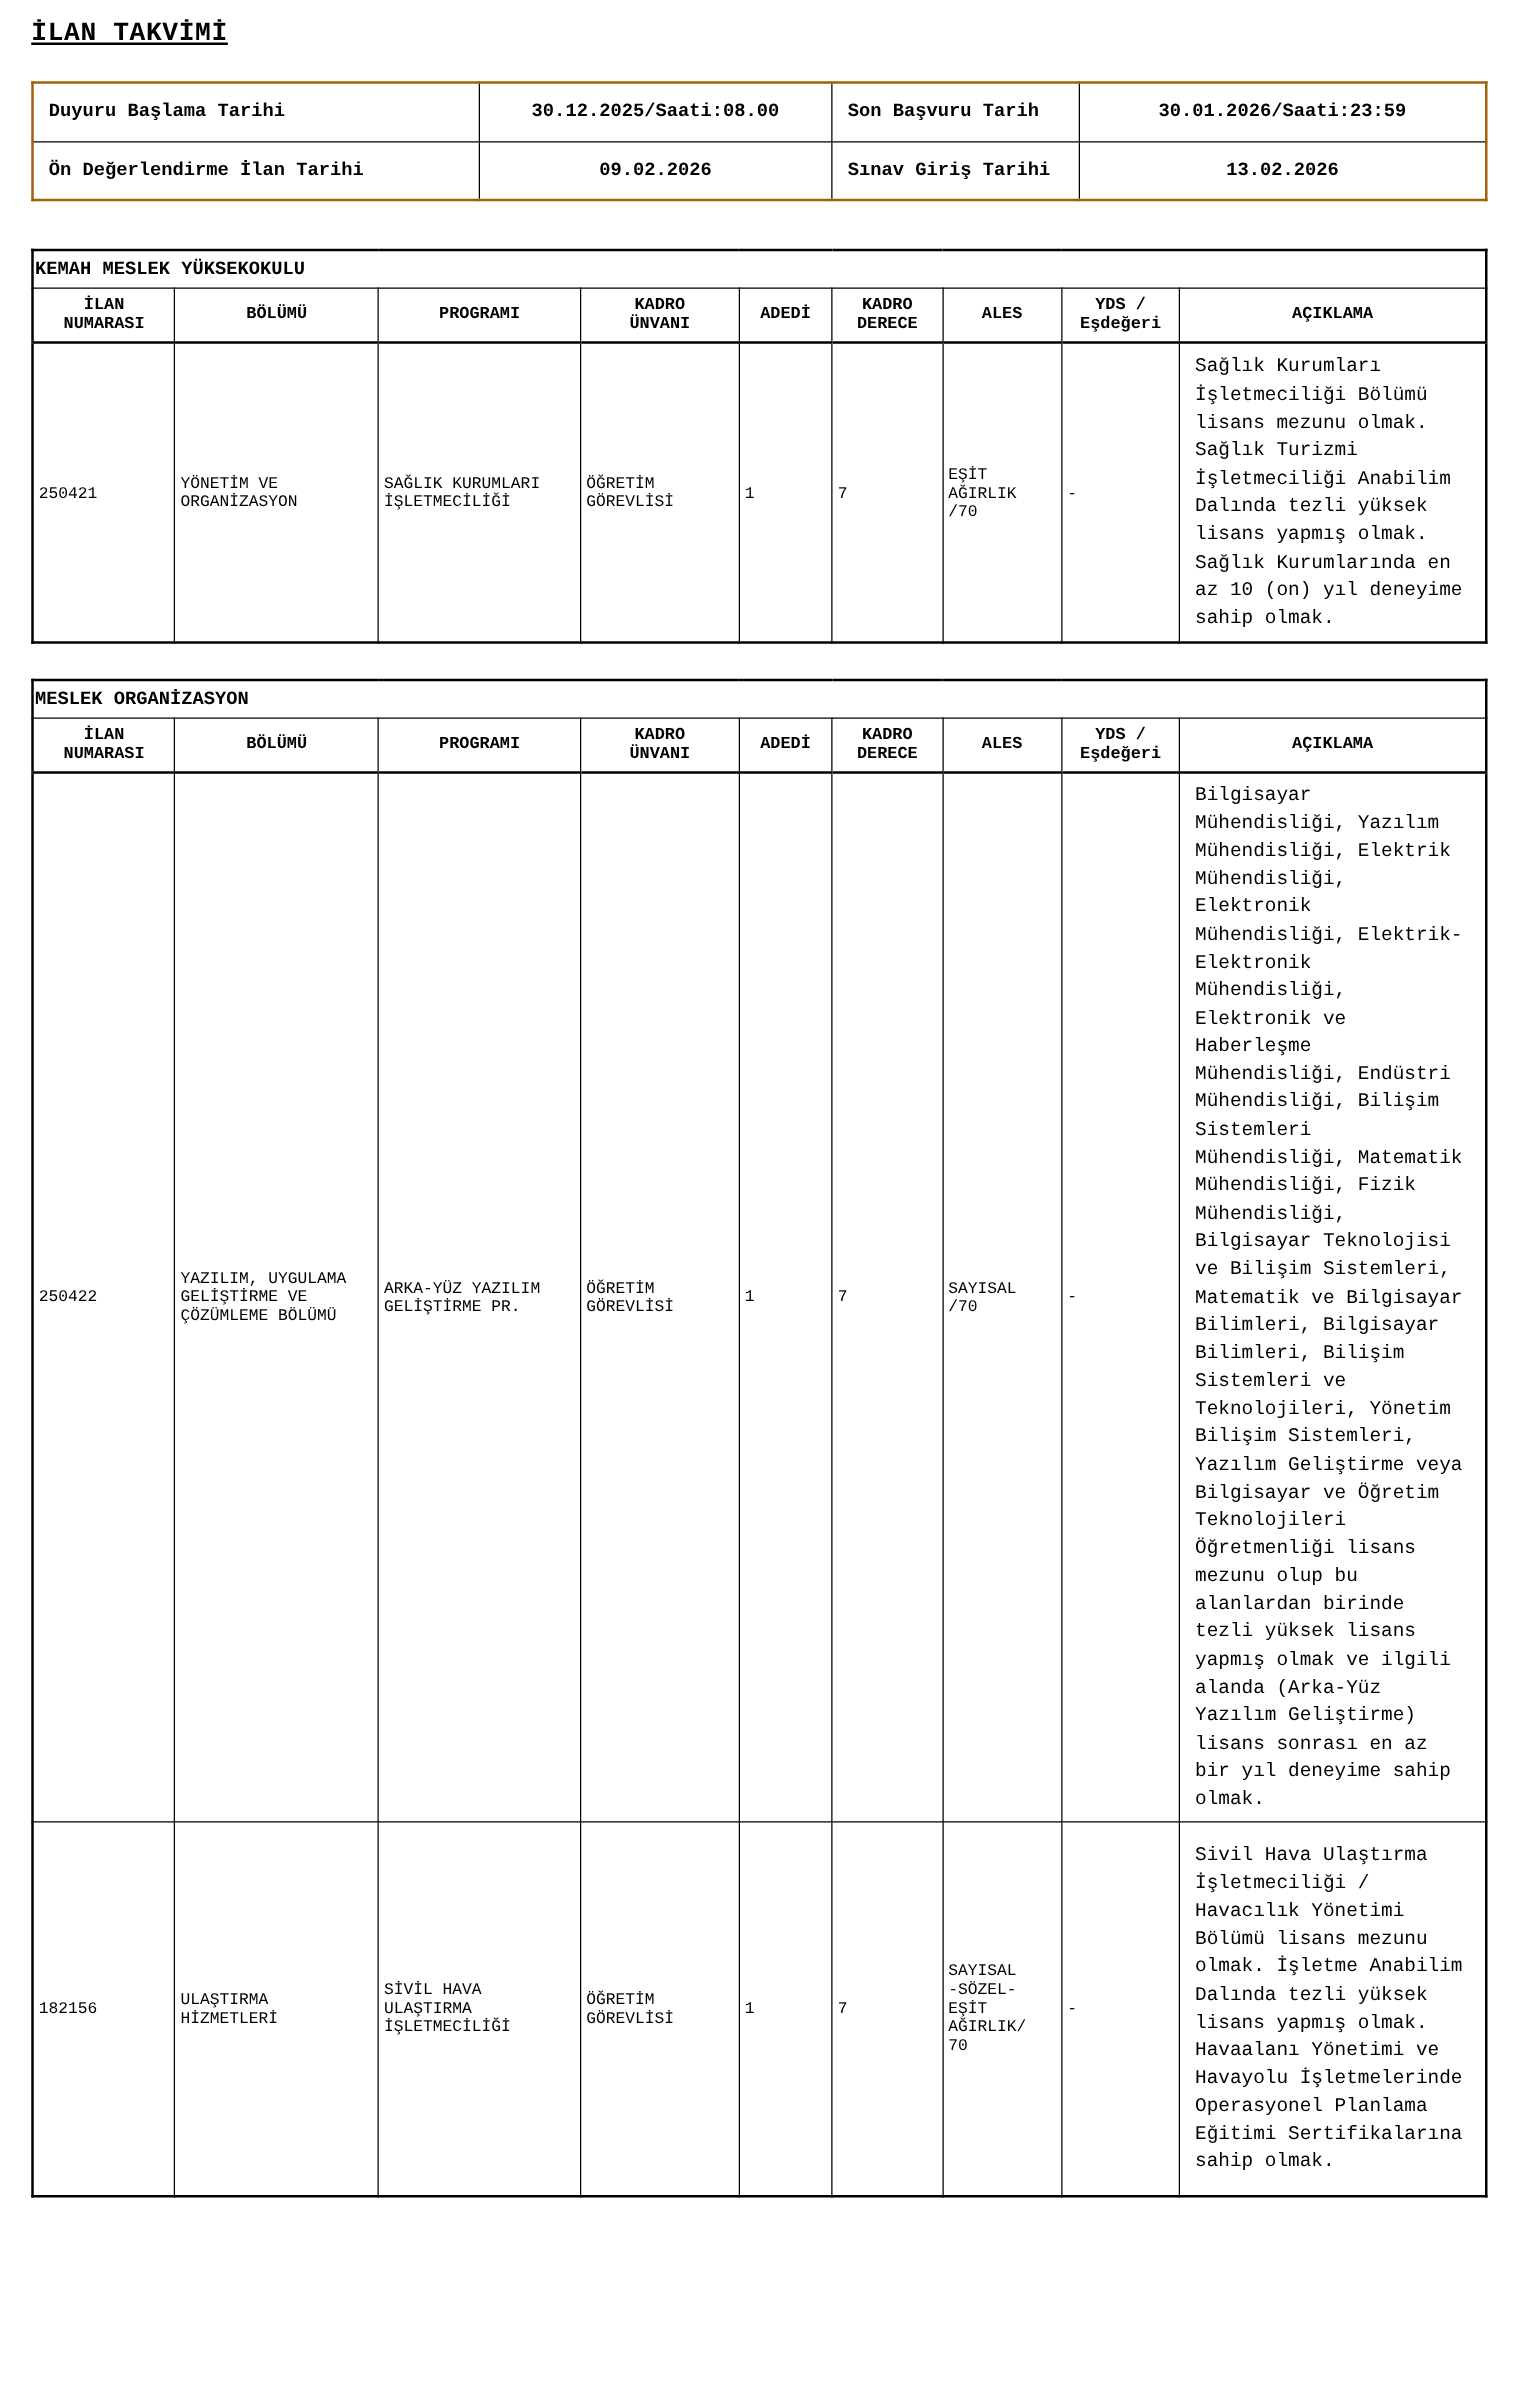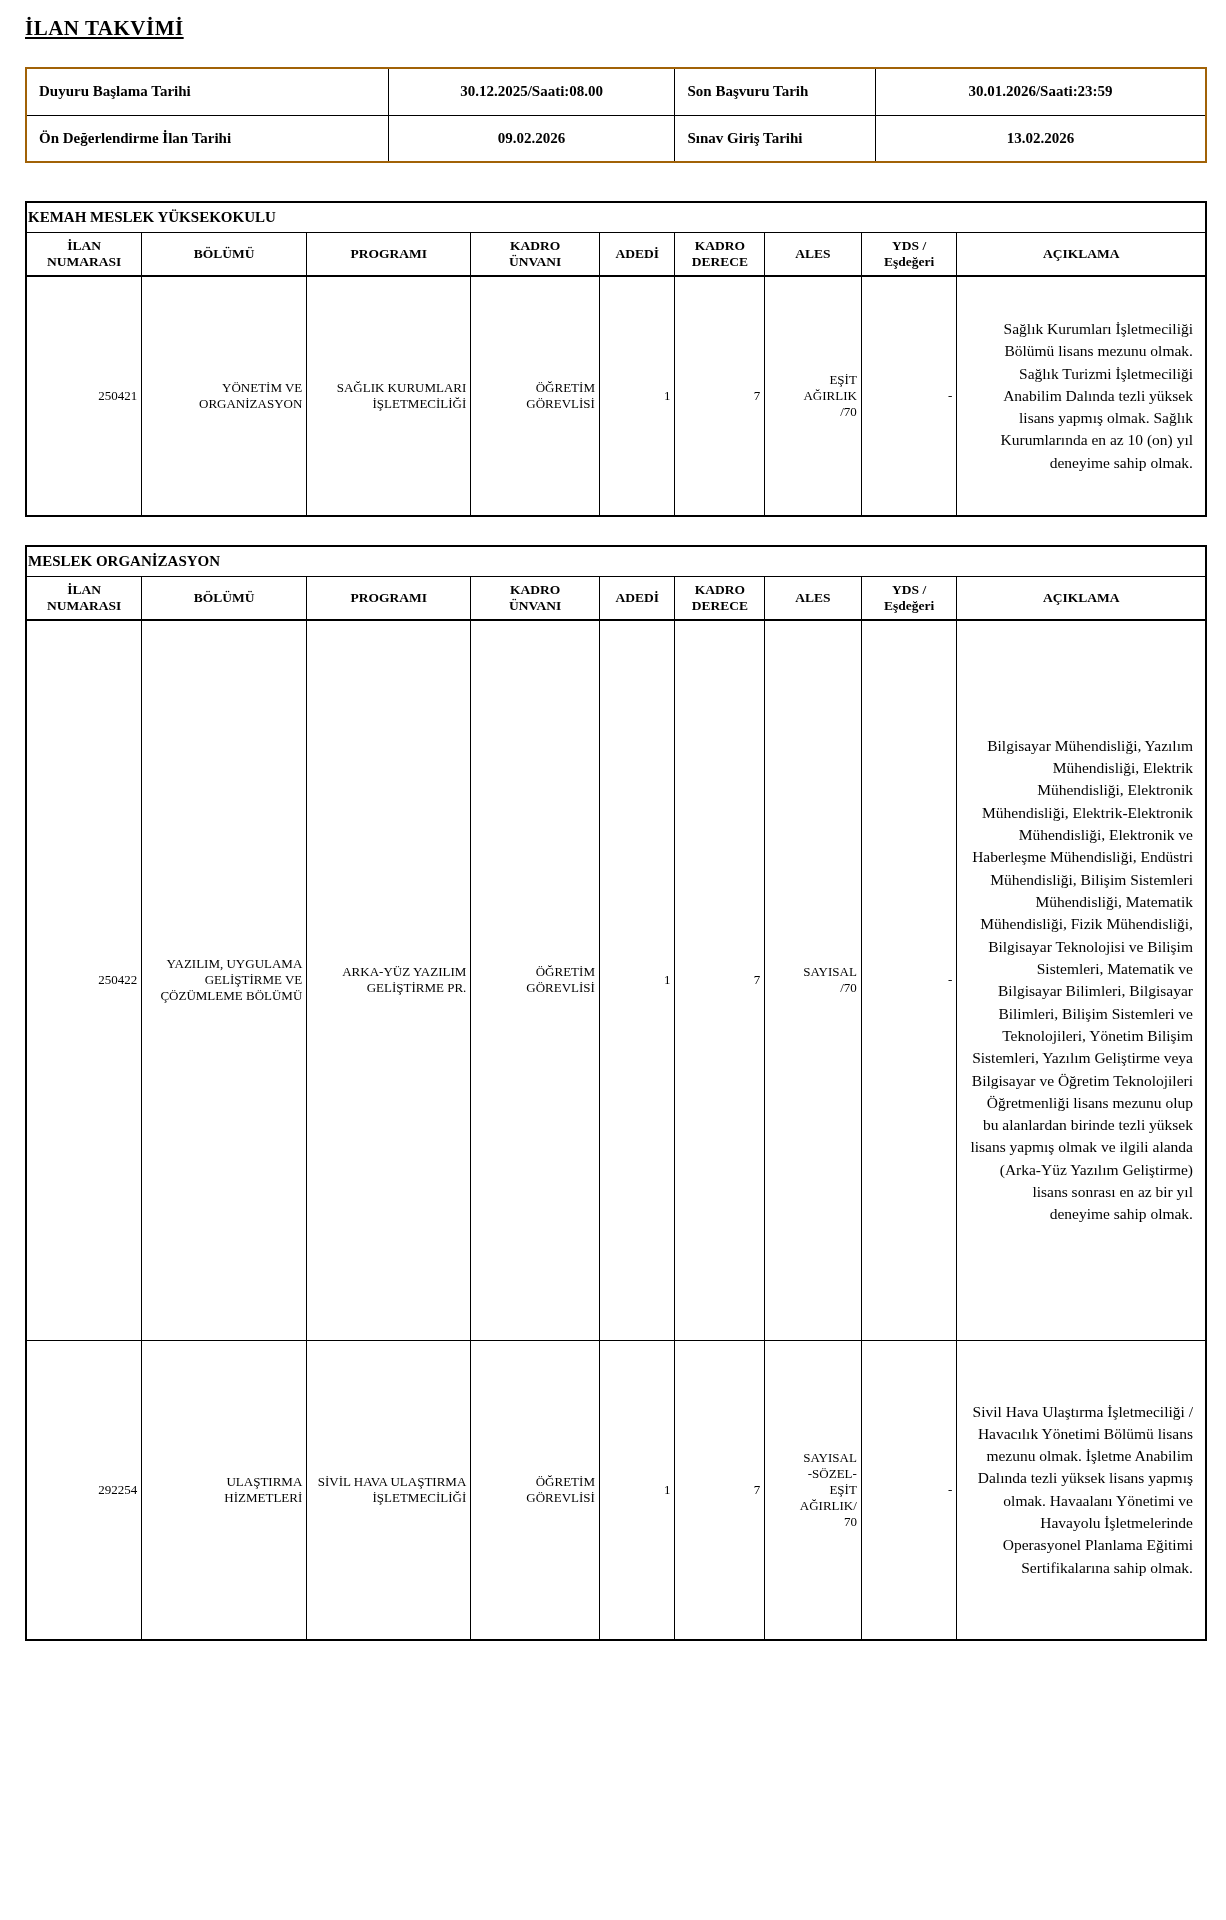--- a/index.html
+++ b/index.html
@@ -8,22 +8,23 @@
     background: #ffffff;
     color: #000000;
     font-family: "Liberation Serif", "DejaVu Serif", serif;
   }
   body {
     width: 1226px;
     height: 1920px;
     overflow: hidden;
   }
   .page {
-    padding: 16px 19px 0 25px;
+    padding: 16px 36px 0 25px;
     box-sizing: border-box;
+    font-family: Liberation Mono, monospace;
   }
   h1.doc-title {
     font-size: 21px;
     font-weight: bold;
     text-decoration: underline;
     letter-spacing: 0.5px;
     margin: 0 0 26px 0;
   }
   table {
     width: 100%;
@@ -73,21 +74,21 @@
   .pos-table th {
     height: 44px;
     font-size: 13.5px;
     font-weight: bold;
     text-align: center;
     white-space: pre-line;
     border-bottom: 2px solid #000;
     padding: 2px;
   }
   .pos-table td.cell {
-    text-align: right;
+    text-align: left;
     font-size: 13px;
     white-space: pre-line;
     padding: 4px;
   }
   .pos-table td.aciklama {
     font-size: 15.5px;
     line-height: 1.44;
     padding: 6px 12px;
   }
   .row-kemah td { height: 240px; }
@@ -208,21 +209,21 @@
         <td class="cell">ARKA-YÜZ YAZILIM GELİŞTİRME PR.</td>
         <td class="cell">ÖĞRETİM GÖREVLİSİ</td>
         <td class="cell">1</td>
         <td class="cell">7</td>
         <td class="cell">SAYISAL
 /70</td>
         <td class="cell">-</td>
         <td class="cell aciklama">Bilgisayar Mühendisliği, Yazılım Mühendisliği, Elektrik Mühendisliği, Elektronik Mühendisliği, Elektrik-Elektronik Mühendisliği, Elektronik ve Haberleşme Mühendisliği, Endüstri Mühendisliği, Bilişim Sistemleri Mühendisliği, Matematik Mühendisliği, Fizik Mühendisliği, Bilgisayar Teknolojisi ve Bilişim Sistemleri, Matematik ve Bilgisayar Bilimleri, Bilgisayar Bilimleri, Bilişim Sistemleri ve Teknolojileri, Yönetim Bilişim Sistemleri, Yazılım Geliştirme veya Bilgisayar ve Öğretim Teknolojileri Öğretmenliği lisans mezunu olup bu alanlardan birinde tezli yüksek lisans yapmış olmak ve ilgili alanda (Arka-Yüz Yazılım Geliştirme) lisans sonrası en az bir yıl deneyime sahip olmak.</td>
       </tr>
       <tr class="row-m2">
-        <td class="cell">292254</td>
+        <td class="cell">182156</td>
         <td class="cell">ULAŞTIRMA HİZMETLERİ</td>
         <td class="cell">SİVİL HAVA ULAŞTIRMA İŞLETMECİLİĞİ</td>
         <td class="cell">ÖĞRETİM GÖREVLİSİ</td>
         <td class="cell">1</td>
         <td class="cell">7</td>
         <td class="cell">SAYISAL
 -SÖZEL-
 EŞİT
 AĞIRLIK/
 70</td>

